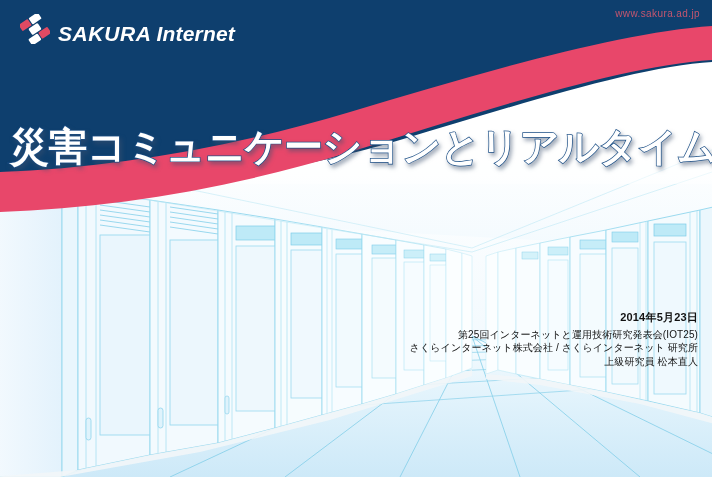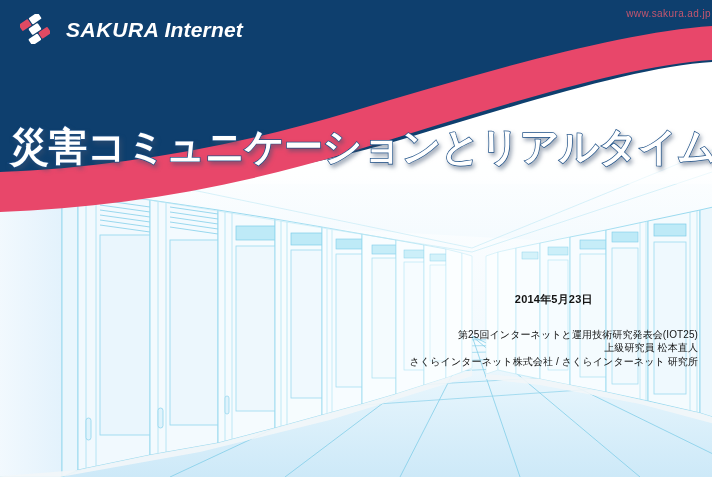--- a/index.html
+++ b/index.html
@@ -34,40 +34,40 @@
   }
   #bands svg { display: block; width: 712px; height: 477px; }
 
   
   #logo-block {
     position: absolute;
     left: 20px;
     top: 14px;
     z-index: 4;
     display: flex;
-    align-items: center;
-    gap: 16px;
+    align-items: flex-end;
+    gap: 8px;
   }
   #logo-mark { width: 30px; height: 30px; display: block; }
   #logo-text {
     color: #ffffff;
     font-size: 21px;
     font-weight: bold;
     font-style: italic;
     letter-spacing: 0.2px;
     white-space: nowrap;
     line-height: 1;
   }
   #logo-text .sk { letter-spacing: 0.6px; }
   #logo-text .it { margin-left: 5px; }
 
   
   #site-url {
     position: absolute;
-    right: 1px;
+    right: 12px;
     top: 8px;
     z-index: 4;
     color: #c4566f;
     font-size: 10px;
     letter-spacing: 0.4px;
     white-space: nowrap;
   }
 
   
   #title {
@@ -93,22 +93,21 @@
     right: 14px;
     bottom: 108px;
     z-index: 5;
     text-align: right;
     color: #121212;
   }
   #credits .date {
     font-size: 11px;
     font-weight: bold;
     letter-spacing: 0.2px;
-    margin-bottom: 21px;
-    text-align: center;
+    margin-bottom: 3px;
   }
   #credits .line {
     font-size: 10px;
     line-height: 1.38;
     letter-spacing: 0.1px;
     white-space: nowrap;
   }
 </style>
 </head>
 <body>
@@ -341,17 +340,17 @@
     </span>
   </div>
 
   <div id="site-url">www.sakura.ad.jp</div>
 
   <div id="title">災害コミュニケーションとリアルタイム情報収集</div>
 
   <div id="credits">
     <div class="date">2014年5月23日</div>
     <div class="line">第25回インターネットと運用技術研究発表会(IOT25)</div>
+    <div class="line">さくらインターネット株式会社 / さくらインターネット 研究所</div>
     <div class="line">上級研究員 松本直人</div>
-    <div class="line">さくらインターネット株式会社 / さくらインターネット 研究所</div>
   </div>
 
 </div>
 
 </body></html>

